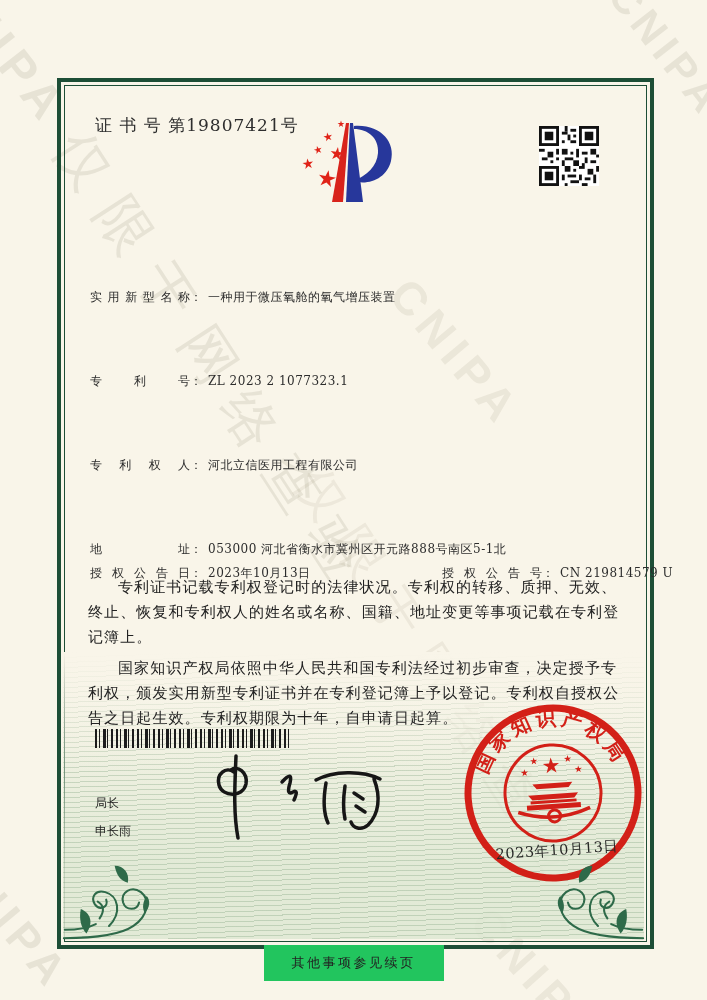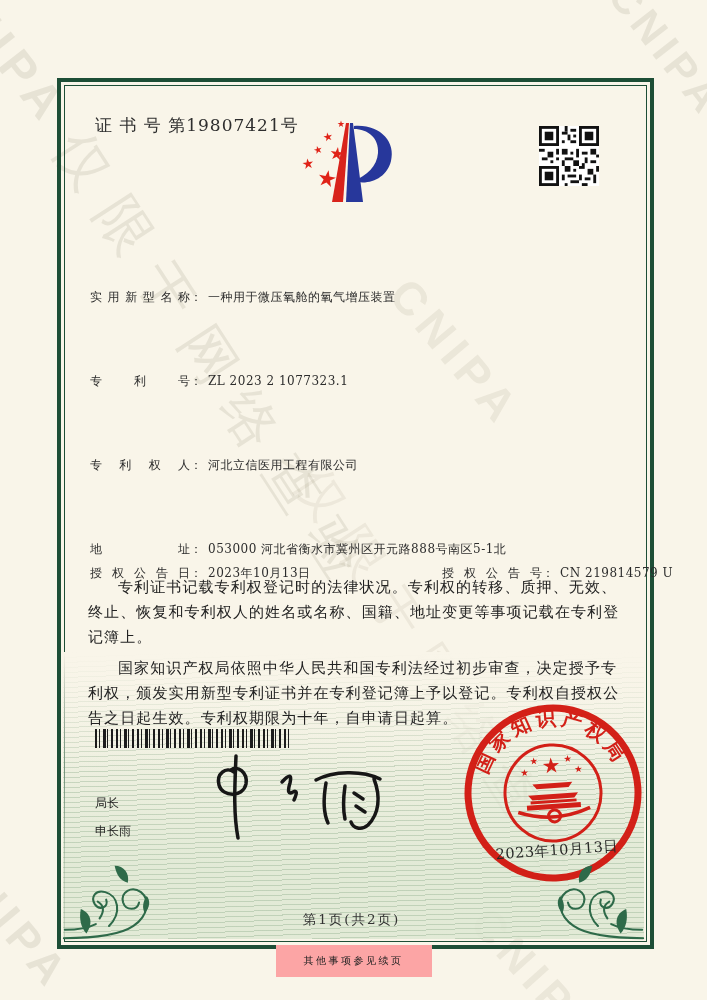--- a/index.html
+++ b/index.html
@@ -55,21 +55,21 @@
 
   .director{position:absolute;left:95px;top:789px;font-family:"Liberation Sans","DejaVu Sans",sans-serif;
             font-size:12px;color:#1d1d1d;line-height:28px;}
   .signature{position:absolute;left:198px;top:752px;}
 
   .seal{position:absolute;left:458px;top:698px;opacity:0.94;}
 
   .page-info{position:absolute;left:57px;top:911px;width:589px;text-align:center;
              font-size:13.5px;letter-spacing:2px;color:#333;}
   .footer-note{position:absolute;left:50%;transform:translateX(-50%);top:945px;
-               background:#fca5a5;padding:9px 28px;font-size:10px;letter-spacing:2.5px;color:#222;
+               background:#22c55e;padding:9px 28px;font-size:13px;letter-spacing:2.5px;color:#222;
                white-space:nowrap;}
 
   .corner{position:absolute;top:847px;}
   .corner-left{left:62px;transform:scaleX(-1);}
   .corner-right{left:551px;}
 </style>
 </head>
 <body>
 
 <div class="page">
@@ -257,17 +257,16 @@
         <path d="M60 76 q-8 -12 2 -18"></path>
         <path d="M97 88 C84 88 72 86 64 82"></path>
       </g>
       <g fill="#2e6a49">
         <path d="M74 92 C66 80 70 70 80 66 C82 76 80 86 74 92 Z"></path>
         <path d="M30 38 C28 28 34 20 44 20 C42 30 38 36 30 38 Z"></path>
         <path d="M12 70 C6 64 6 56 10 52 C14 58 15 65 12 70 Z"></path>
       </g>
     </svg>
 
-    <div class="page-info">第1页(共2页)</div>
     <div class="footer-note">其他事项参见续页</div>
 
   </div>
 </div>
 
 </body></html>

